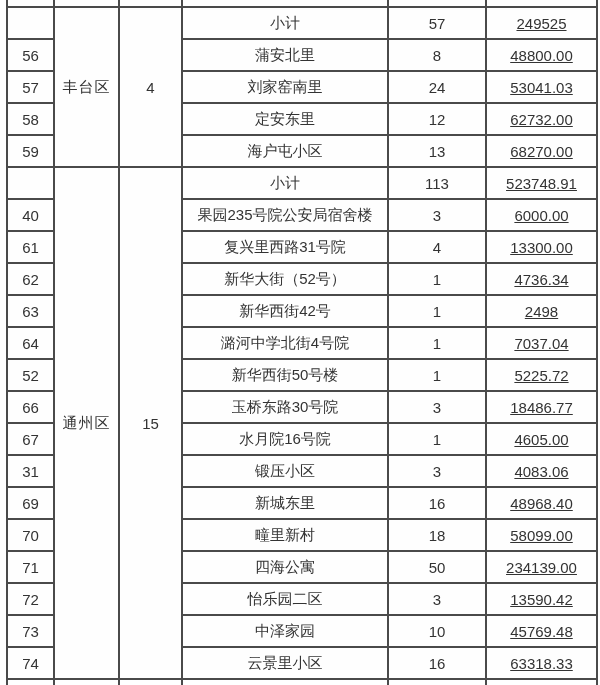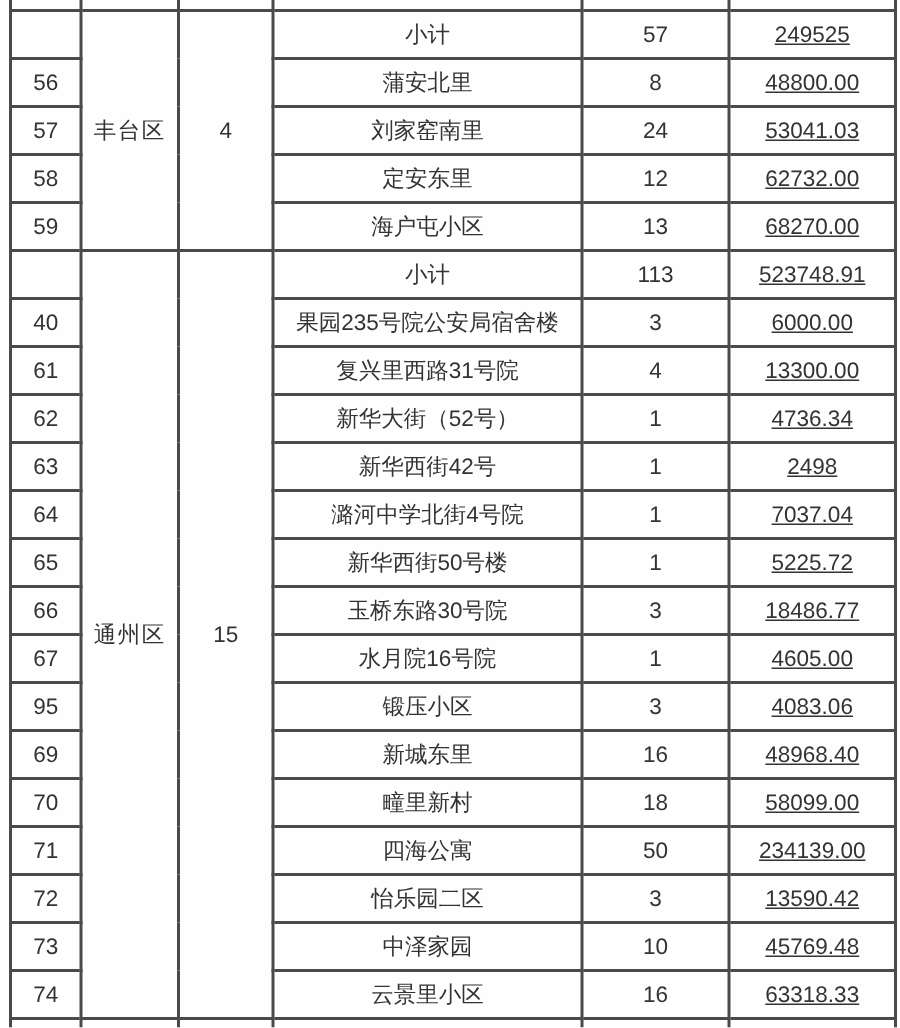--- a/index.html
+++ b/index.html
@@ -127,39 +127,39 @@
           <td class="count-cell">1</td>
           <td class="amount-cell">2498</td>
         </tr>
         <tr>
           <td class="seq-cell">64</td>
           <td class="name-cell">潞河中学北街4号院</td>
           <td class="count-cell">1</td>
           <td class="amount-cell">7037.04</td>
         </tr>
         <tr>
-          <td class="seq-cell">65</td>
+          <td class="seq-cell">52</td>
           <td class="name-cell">新华西街50号楼</td>
           <td class="count-cell">1</td>
           <td class="amount-cell">5225.72</td>
         </tr>
         <tr>
           <td class="seq-cell">66</td>
           <td class="name-cell">玉桥东路30号院</td>
           <td class="count-cell">3</td>
           <td class="amount-cell">18486.77</td>
         </tr>
         <tr>
           <td class="seq-cell">67</td>
           <td class="name-cell">水月院16号院</td>
           <td class="count-cell">1</td>
           <td class="amount-cell">4605.00</td>
         </tr>
         <tr>
-          <td class="seq-cell">95</td>
+          <td class="seq-cell">31</td>
           <td class="name-cell">锻压小区</td>
           <td class="count-cell">3</td>
           <td class="amount-cell">4083.06</td>
         </tr>
         <tr>
           <td class="seq-cell">69</td>
           <td class="name-cell">新城东里</td>
           <td class="count-cell">16</td>
           <td class="amount-cell">48968.40</td>
         </tr>

